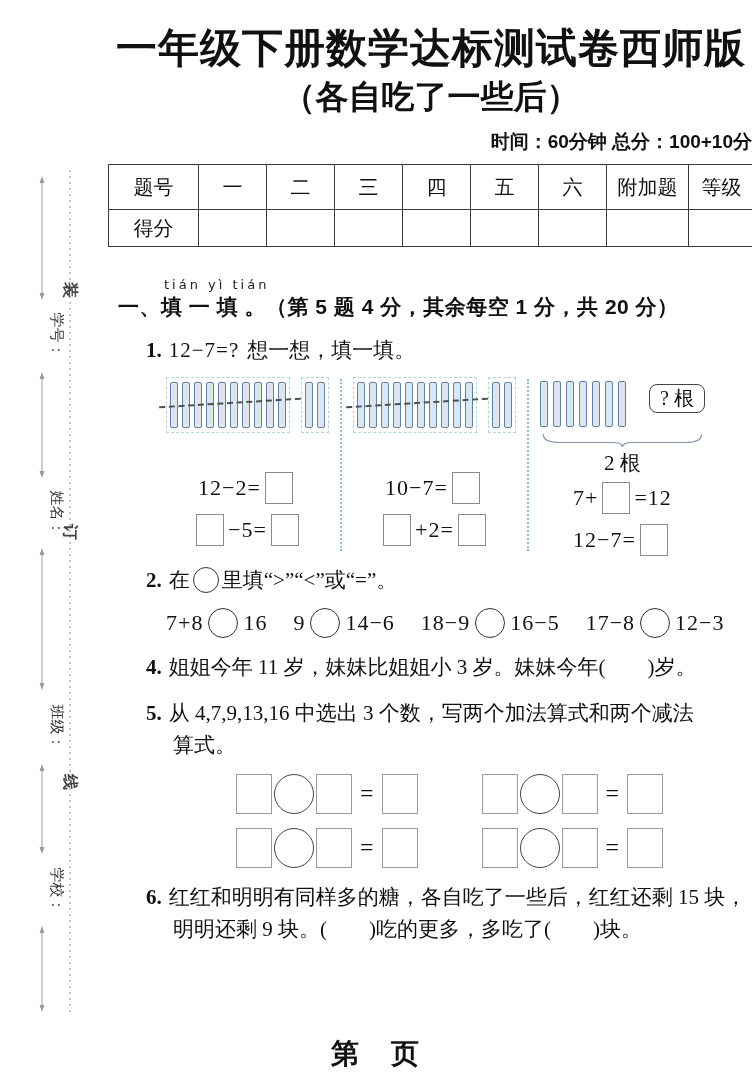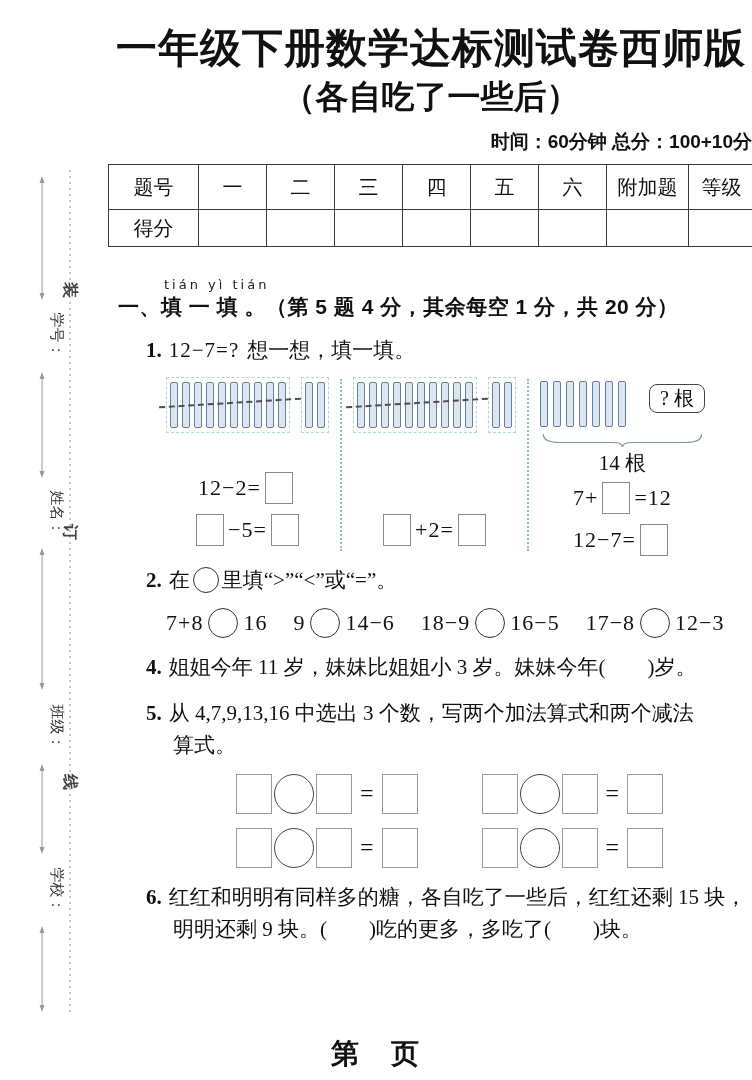--- a/index.html
+++ b/index.html
@@ -168,20 +168,24 @@
               <div class="stick"></div>
               <div class="cross"></div>
             </div>
             <div class="dashbox">
               <div class="stick"></div>
               <div class="stick"></div>
             </div>
           </div>
           <div class="eqs">
             <div class="eqline">
+              <span class="eq-text">10−7=</span>
+              <span class="box"></span>
+            </div>
+            <div class="eqline">
               <span class="box"></span>
               <span class="eq-text">+2=</span>
               <span class="box"></span>
             </div>
           </div>
         </div>
         <div class="divider"></div>
         <div class="panel">
           <div class="stickline">
             <div class="plainsticks">
@@ -191,21 +195,21 @@
               <div class="stick"></div>
               <div class="stick"></div>
               <div class="stick"></div>
               <div class="stick"></div>
             </div>
             <span class="querybox">? 根</span>
           </div>
           <div class="bracewrap"><svg viewBox="0 0 200 20" preserveAspectRatio="none" width="100%" height="15">
               <path d="M4,3 Q4,14 24,14 L88,14 Q100,14 100,20 Q100,14 112,14 L176,14 Q196,14 196,3" fill="none" stroke="#8296ab" stroke-width="1.6"></path>
             </svg></div>
-          <div class="totallabel">14 根</div>
+          <div class="totallabel">2 根</div>
           <div class="eqs">
             <div class="eqline">
               <span class="eq-text">7+</span>
               <span class="box"></span>
               <span class="eq-text">=12</span>
             </div>
             <div class="eqline">
               <span class="eq-text">12−7=</span>
               <span class="box"></span>
             </div>

